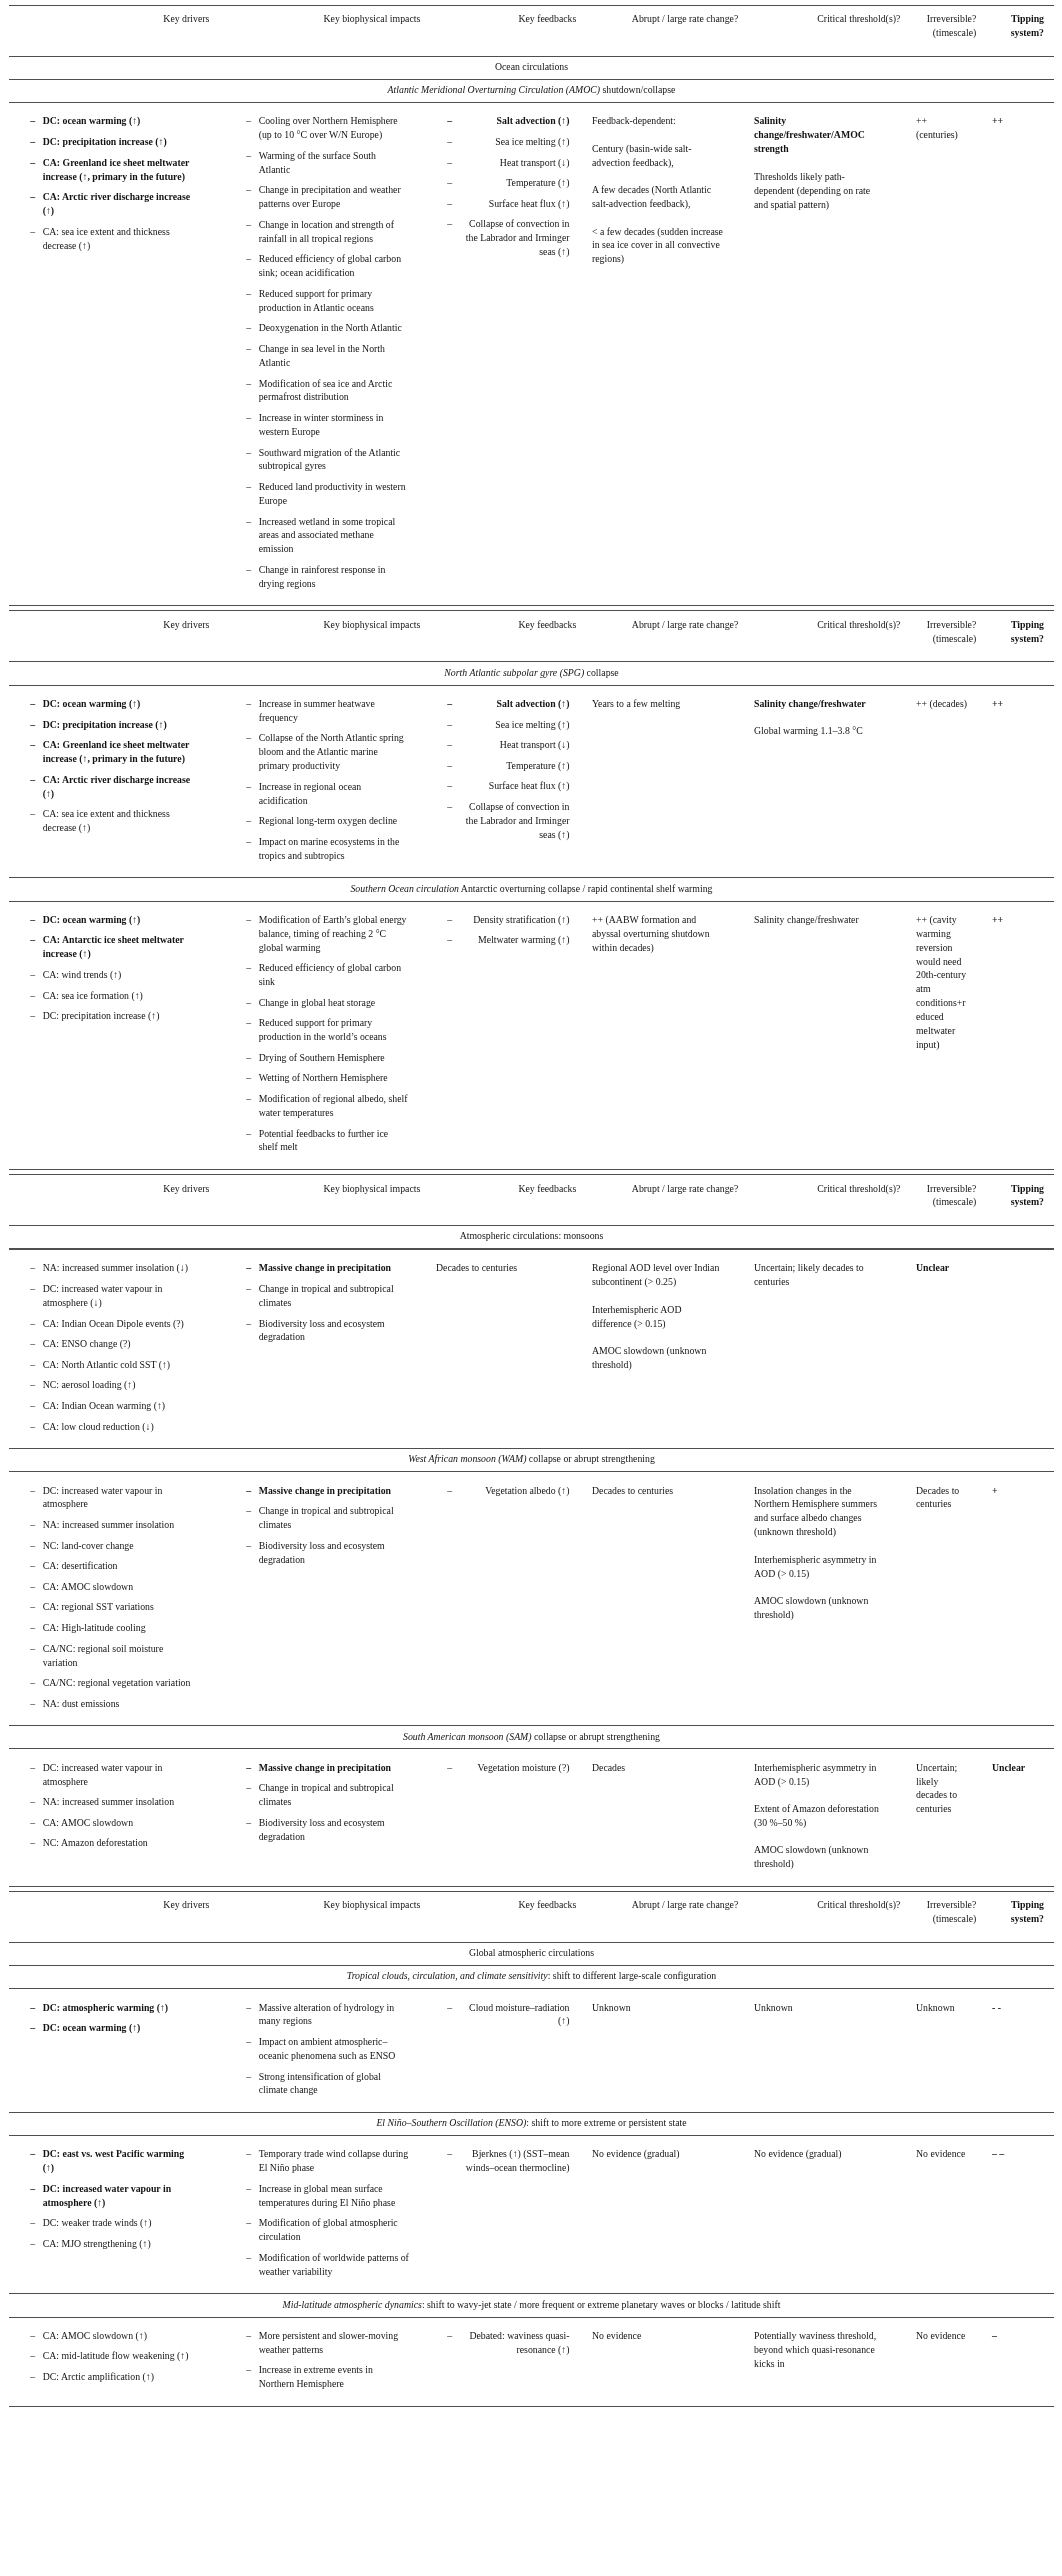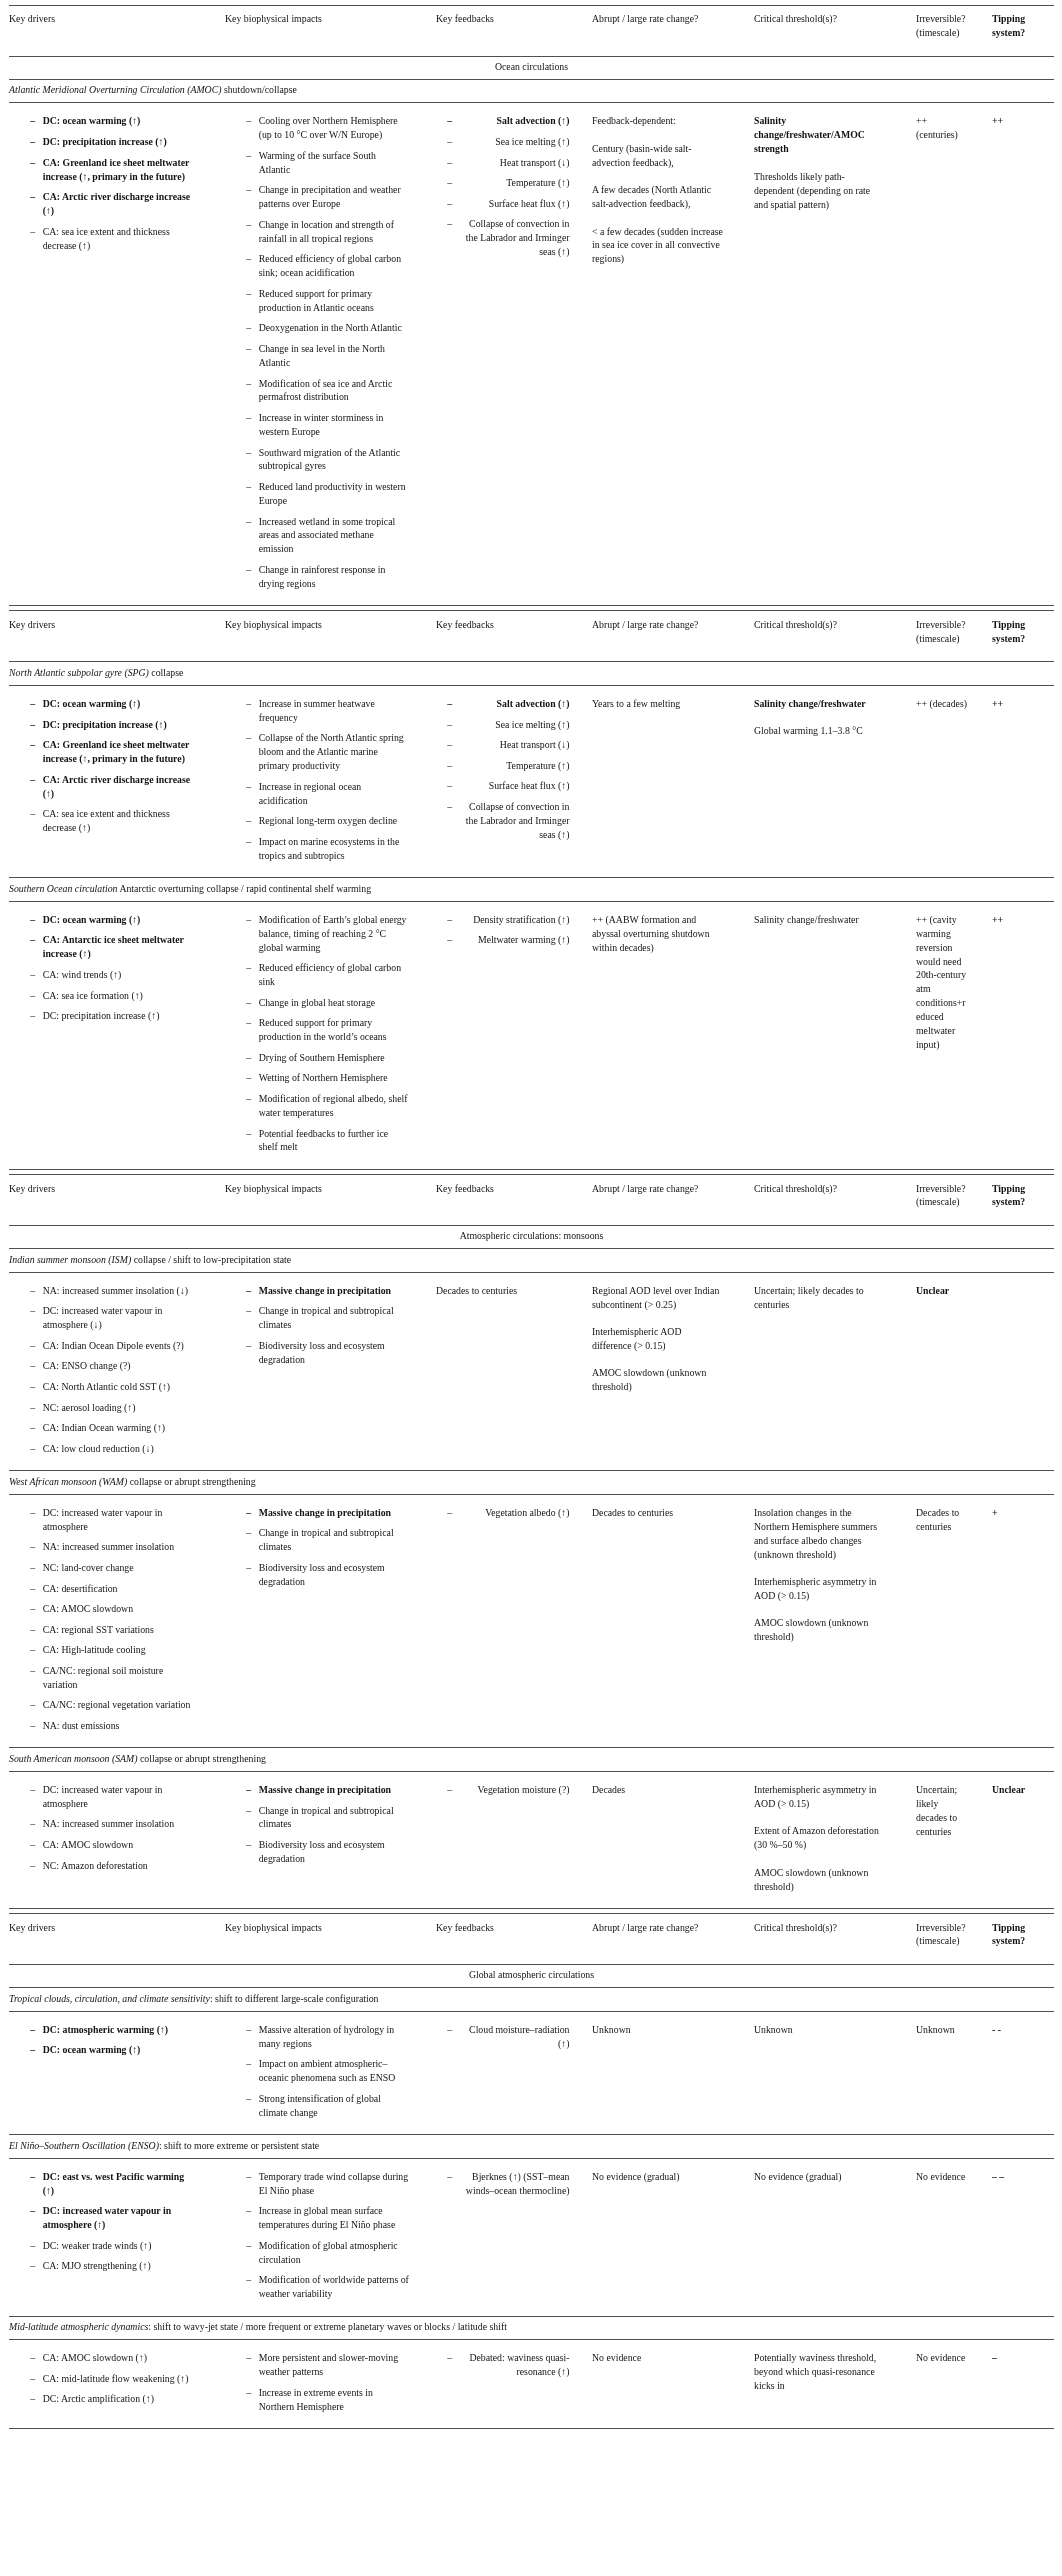--- a/index.html
+++ b/index.html
@@ -7,24 +7,24 @@
     width:1063px;
     font-family:"Liberation Serif","DejaVu Serif",serif;
     font-size:9.8px;
     line-height:1.42;
     color:#131313;
   }
   .table{padding:4.5px 9px 11.2px 9px;--cols:216px 211px 156px 162px 162px 76px 52px;}
   .rule{border-top:1.1px solid #4f4f4f;height:0;}
   .rule.dbl{margin-top:3.9px;}
   .hdr-row{display:grid;grid-template-columns:var(--cols);padding:6.7px 0 15.7px;}
-  .hdr-cell{padding-right:15.7px;}
+  .hdr-cell{padding-right:15.7px;text-align:right;}
   .hdr-cell:last-child{font-weight:bold;padding-right:0;}
   .group-row{padding:3.4px 0 5px;text-align:center;}
-  .sec-title{padding:3.4px 0 5px;}
+  .sec-title{padding:3.4px 0 5px;text-align:center;}
   .sec-title .em{font-style:italic;}
   .row{display:grid;grid-template-columns:var(--cols);padding:11.2px 0 14.6px;}
   .cell{padding-right:27px;}
   .cell.c3{padding-right:22.5px;}
   .cell.c4{padding-right:28px;}
   .cell.c5{padding-right:31px;}
   .cell.c6{padding-right:22.5px;}
   .cell.c7{padding-right:0;}
   .li{position:relative;padding-left:12.4px;margin:0 21.3px 6.7px 21.3px;margin-right:0;}
   .li::before{content:"\2013";position:absolute;left:0;top:0;}
@@ -205,21 +205,20 @@
     <div class="hdr-cell">Key feedbacks</div>
     <div class="hdr-cell">Abrupt / large rate change?</div>
     <div class="hdr-cell">Critical threshold(s)?</div>
     <div class="hdr-cell">Irreversible? (timescale)</div>
     <div class="hdr-cell">Tipping system?</div>
   </div>
   <div class="rule"></div>
   <div class="group-row">Atmospheric circulations: monsoons</div>
   <div class="rule"></div>
 
-  <div class="sec-title"><span class="em">Indian summer monsoon (ISM)</span><span> collapse / shift to low-precipitation state</span></div>
   <div class="rule"></div>
   <div class="row">
     <div class="cell c1">
         <div class="li">NA: increased summer insolation (↓)</div>
         <div class="li">DC: increased water vapour in atmosphere (↓)</div>
         <div class="li">CA: Indian Ocean Dipole events (?)</div>
         <div class="li">CA: ENSO change (?)</div>
         <div class="li">CA: North Atlantic cold SST (↑)</div>
         <div class="li">NC: aerosol loading (↑)</div>
         <div class="li">CA: Indian Ocean warming (↑)</div>

